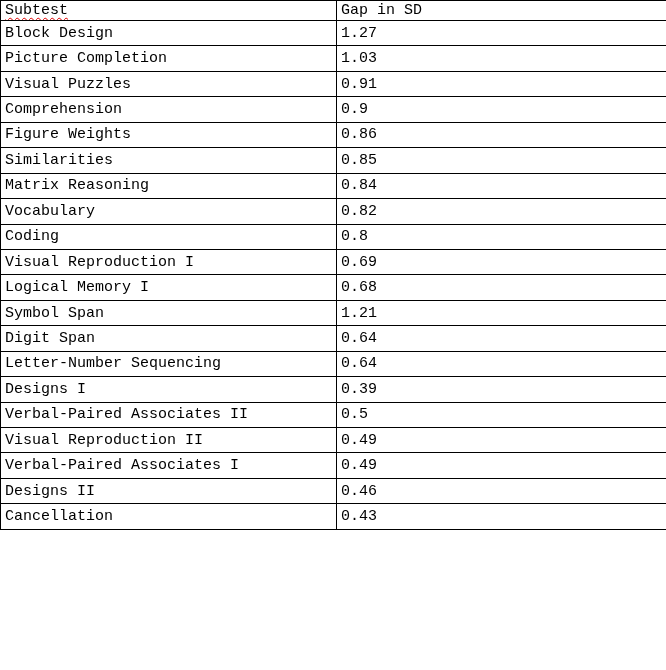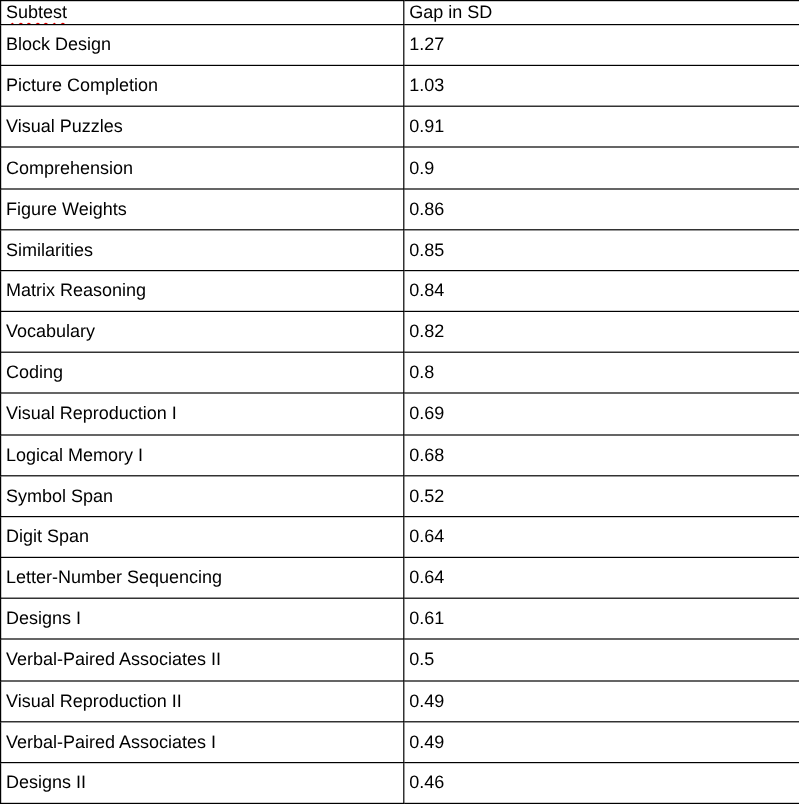--- a/index.html
+++ b/index.html
@@ -4,22 +4,22 @@
 <style>
   html, body {
     margin: 0;
     padding: 0;
     background: #ffffff;
   }
   .doc-table {
     border-collapse: collapse;
     table-layout: fixed;
     width: 666px;
-    height: 670px;
-    font-family: Liberation Sans, sans-serif;
+    height: 530px;
+    font-family: Liberation Mono, monospace;
   }
   .doc-table th,
   .doc-table td {
     border: 1px solid #000000;
     font-size: 15px;
     font-weight: normal;
     line-height: 1;
     text-align: left;
     vertical-align: middle;
     padding: 2px 2px 2px 4px;
@@ -97,44 +97,48 @@
       <tr>
         <td>Visual Reproduction I</td>
         <td>0.69</td>
       </tr>
       <tr>
         <td>Logical Memory I</td>
         <td>0.68</td>
       </tr>
       <tr>
         <td>Symbol Span</td>
-        <td>0.52</td>
+        <td>1.21</td>
       </tr>
       <tr>
         <td>Digit Span</td>
         <td>0.64</td>
       </tr>
       <tr>
         <td>Letter-Number Sequencing</td>
         <td>0.64</td>
       </tr>
       <tr>
         <td>Designs I</td>
-        <td>0.61</td>
+        <td>0.39</td>
       </tr>
       <tr>
         <td>Verbal-Paired Associates II</td>
         <td>0.5</td>
       </tr>
       <tr>
         <td>Visual Reproduction II</td>
         <td>0.49</td>
       </tr>
       <tr>
         <td>Verbal-Paired Associates I</td>
         <td>0.49</td>
       </tr>
       <tr>
         <td>Designs II</td>
         <td>0.46</td>
       </tr>
+      <tr>
+        <td>Cancellation</td>
+        <td>0.43</td>
+      </tr>
     </tbody>
 </table>
 
 </body></html>

